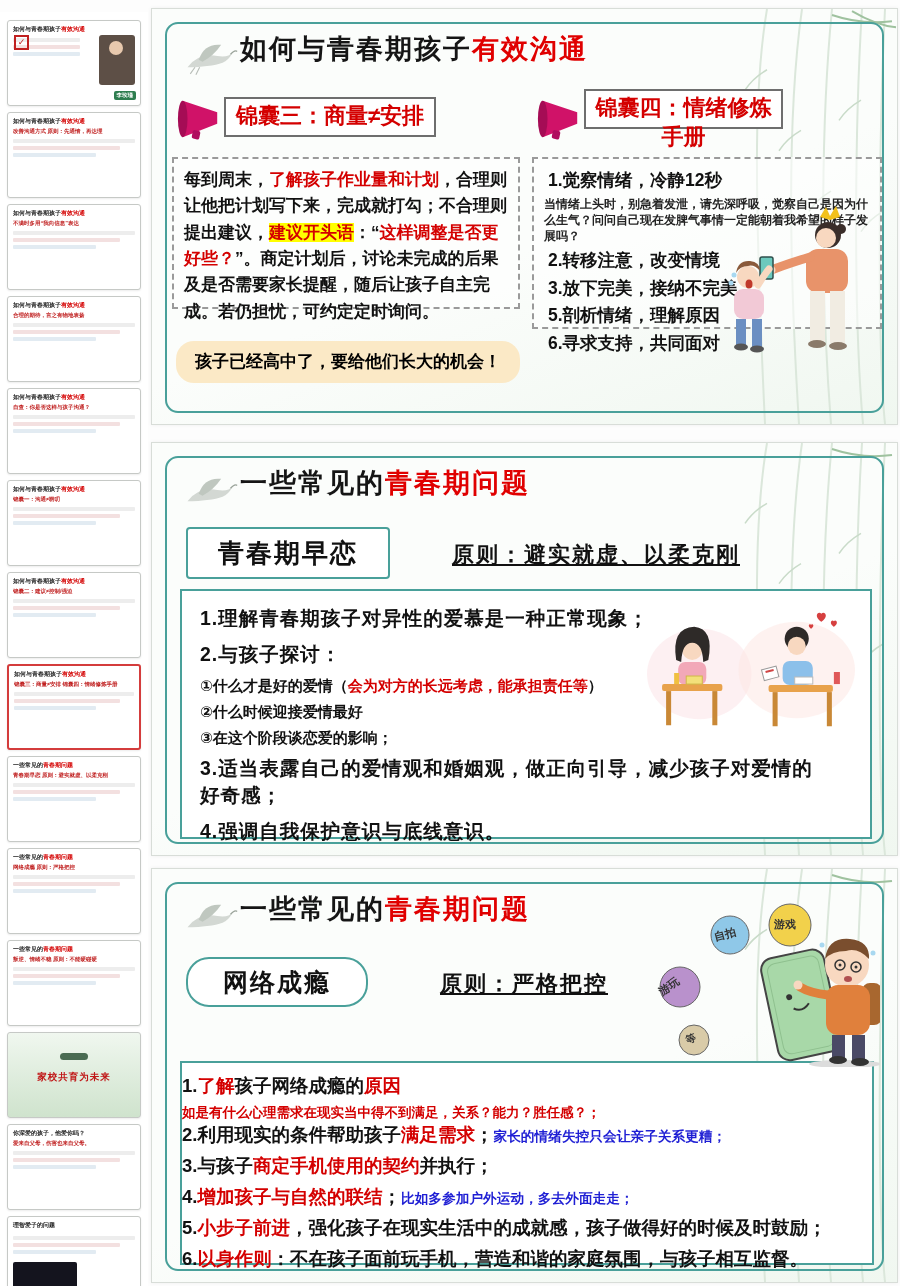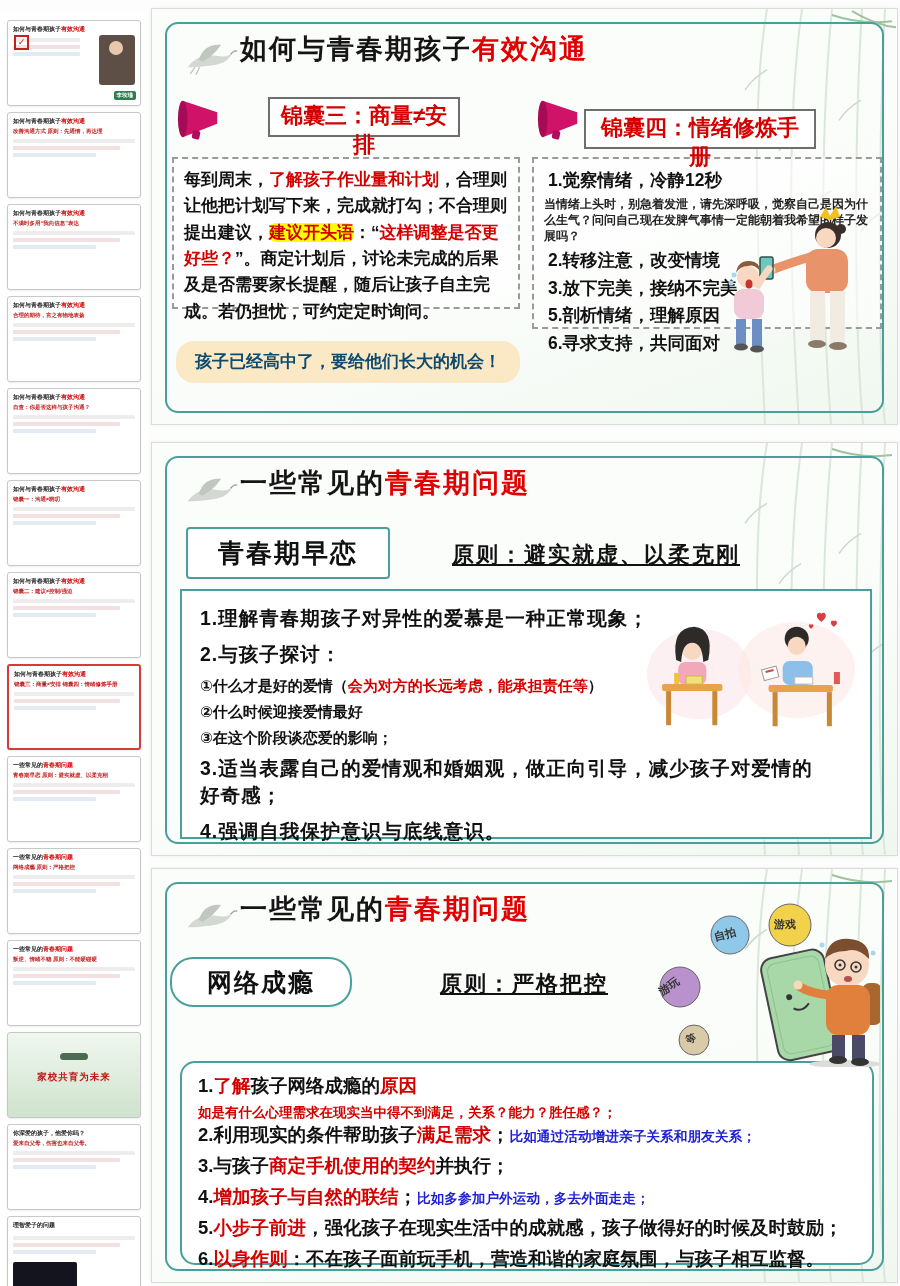--- a/index.html
+++ b/index.html
@@ -57,21 +57,21 @@
   .slide-title{position:absolute;left:88px;top:22px;font-size:27px;font-weight:700;color:#151515;
                letter-spacing:2px;z-index:2;white-space:nowrap;}
   .slide-title .red{color:#e00000;}
   .mega{position:absolute;width:50px;height:46px;z-index:2;}
   .tip-label{position:absolute;background:#fff;border:2px solid #6e6e6e;color:#d40000;font-weight:700;
              font-size:22px;text-align:center;line-height:1.3;height:40px;overflow:visible;
              padding:3px 6px;box-sizing:border-box;z-index:2;}
   .dash-box{position:absolute;border:2px dashed #9a9a9a;background:rgba(255,255,255,.55);
             box-sizing:border-box;z-index:1;overflow:visible;}
   .note{position:absolute;background:#fbe9c6;border-radius:18px;text-align:center;font-weight:700;
-        color:#0c4a6e;z-index:3;}
+        color:#000000;z-index:3;}
   .topic-box{position:absolute;background:#fff;border:2px solid #49a09a;border-radius:4px;
              font-weight:700;color:#111;text-align:center;letter-spacing:2px;z-index:2;}
   .principle{position:absolute;font-weight:700;color:#111;letter-spacing:2px;z-index:2;white-space:nowrap;text-decoration:underline;}
   .content-box{position:absolute;background:#fff;border:2px solid #49a09a;box-sizing:border-box;z-index:1;}
   .illus{position:absolute;z-index:2;}
 
   
   #bodyL{left:20px;top:148px;width:348px;height:152px;padding:8px 10px;
          font-size:17px;line-height:1.55;font-weight:700;color:#111;}
   #bodyR{left:380px;top:148px;width:350px;height:172px;padding:6px 10px;color:#111;}
@@ -84,35 +84,35 @@
   
   #topicB{left:34px;top:84px;width:200px;height:48px;font-size:26px;line-height:48px;}
   #prinB{left:300px;top:97px;font-size:22px;}
   #contentB{left:28px;top:146px;width:692px;height:250px;padding:14px 18px;}
   .ln{font-weight:700;font-size:19.5px;color:#111;margin-bottom:9px;letter-spacing:1px;position:relative;z-index:2;}
   .ln.med{font-size:15px;margin-bottom:7px;letter-spacing:0;}
   .ln.wrap{max-width:632px;}
   #illusB{left:492px;top:162px;width:216px;height:132px;z-index:1;}
 
   
-  #topicC{left:18px;top:88px;width:178px;height:46px;font-size:25px;line-height:46px;border-radius:23px;}
+  #topicC{left:34px;top:88px;width:178px;height:46px;font-size:25px;line-height:46px;border-radius:23px;}
   #prinC{left:288px;top:100px;font-size:22px;}
-  #contentC{left:28px;top:192px;width:694px;height:204px;padding:10px 16px;border-radius:15px;}
+  #contentC{left:28px;top:192px;width:694px;height:204px;padding:10px 0;}
   .lnc{font-weight:700;font-size:18.5px;color:#111;margin-bottom:6px;position:relative;z-index:2;}
   .lnc.subr{font-size:13.5px;margin-bottom:0;}
   #illusC{left:498px;top:26px;width:230px;height:172px;}
   .bubble-label{position:absolute;font-size:11px;font-weight:700;color:#333;z-index:3;white-space:nowrap;}
   #bl0{left:506px;top:110px;transform:rotate(-35deg);}
   #bl1{left:562px;top:58px;transform:rotate(-15deg);}
   #bl2{left:622px;top:48px;}
   #bl3{left:534px;top:163px;font-size:10px;transform:rotate(-20deg);}
 
   
   .seg-r{color:#d40000;}
-  .seg-rh{color:#d40000;background:#ffff00;border-radius:7px;}
+  .seg-rh{color:#d40000;background:#ffff00;}
   .seg-bs{color:#1f1fd4;font-size:0.74em;}
 </style>
 </head>
 <body>
 
 <div class="page">
 
   <div class="sidebar">
 
   <div class="thumb kind-photo">
@@ -298,28 +298,28 @@
       <path d="M54,18 Q59,13 61,15" stroke="#9aa39a" stroke-width="1.5" fill="none"></path>
       <path d="M16,32 L11,39 M21,32 L17,40" stroke="#b8beb8" stroke-width="1.2"></path>
     </svg>
     <div class="slide-title"><span>如何与青春期孩子</span><span class="red">有效沟通</span></div>
 
     <svg class="mega" style="left:22px;top:86px" viewBox="0 0 50 48">
       <polygon points="8,6 44,18 44,30 8,44" fill="#d01268"></polygon>
       <ellipse cx="8" cy="25" rx="5" ry="19" fill="#a50c55"></ellipse>
       <rect x="18" y="37" width="8" height="9" rx="2" fill="#b00d5e" transform="rotate(12 22 41)"></rect>
     </svg>
-    <div class="tip-label" style="left:72px;top:88px;width:192px;margin-left:44px;">锦囊三：商量≠安排</div>
+    <div class="tip-label" style="left:72px;top:88px;width:212px;">锦囊三：商量≠安排</div>
 
     <svg class="mega" style="left:382px;top:86px" viewBox="0 0 50 48">
       <polygon points="8,6 44,18 44,30 8,44" fill="#d01268"></polygon>
       <ellipse cx="8" cy="25" rx="5" ry="19" fill="#a50c55"></ellipse>
       <rect x="18" y="37" width="8" height="9" rx="2" fill="#b00d5e" transform="rotate(12 22 41)"></rect>
     </svg>
-    <div class="tip-label" style="left:432px;top:100px;width:232px;text-align:center;">锦囊四：情绪修炼手册</div>
+    <div class="tip-label" style="left:432px;top:80px;width:199px;text-align:center;">锦囊四：情绪修炼手册</div>
 
     <div class="dash-box" id="bodyL"><span class="seg-k">每到周末，</span><span class="seg-r">了解孩子作业量和计划</span><span class="seg-k">，合理则让他把计划写下来，完成就打勾；不合理则提出建议，</span><span class="seg-rh">建议开头语</span><span class="seg-k">：“</span><span class="seg-r">这样调整是否更好些？</span><span class="seg-k">”。商定计划后，讨论未完成的后果及是否需要家长提醒，随后让孩子自主完成。若仍担忧，可约定定时询问。</span></div>
 
     <div class="dash-box" id="bodyR">
       <div class="it">1.觉察情绪，冷静12秒</div>
       <div class="sub">当情绪上头时，别急着发泄，请先深呼吸，觉察自己是因为什么生气？问问自己现在发脾气事情一定能朝着我希望的样子发展吗？</div>
       <div class="it">2.转移注意，改变情境</div>
       <div class="it">3.放下完美，接纳不完美</div>
       <div class="it">5.剖析情绪，理解原因</div>
       <div class="it">6.寻求支持，共同面对</div>
@@ -483,21 +483,21 @@
         <ellipse cx="210" cy="167" rx="9" ry="4" fill="#333"></ellipse>
     </svg>
     <div class="bubble-label" id="bl0">游玩</div>
     <div class="bubble-label" id="bl1">自拍</div>
     <div class="bubble-label" id="bl2">游戏</div>
     <div class="bubble-label" id="bl3">等</div>
 
     <div class="content-box" id="contentC">
       <div class="lnc"><span class="seg-k">1.</span><span class="seg-r">了解</span><span class="seg-k">孩子网络成瘾的</span><span class="seg-r">原因</span></div>
       <div class="lnc subr"><span class="seg-r">如是有什么心理需求在现实当中得不到满足，关系？能力？胜任感？；</span></div>
-      <div class="lnc"><span class="seg-k">2.利用现实的条件帮助孩子</span><span class="seg-r">满足需求</span><span class="seg-k">；</span><span class="seg-bs">比如通过活动增进亲子关系和朋友关系；</span></div>
+      <div class="lnc"><span class="seg-k">2.利用现实的条件帮助孩子</span><span class="seg-r">满足需求</span><span class="seg-k">；</span><span class="seg-bs">家长的情绪失控只会让亲子关系更糟；</span></div>
       <div class="lnc"><span class="seg-k">3.与孩子</span><span class="seg-r">商定手机使用的契约</span><span class="seg-k">并执行；</span></div>
       <div class="lnc"><span class="seg-k">4.</span><span class="seg-r">增加孩子与自然的联结</span><span class="seg-k">；</span><span class="seg-bs">比如多参加户外运动，多去外面走走；</span></div>
       <div class="lnc"><span class="seg-k">5.</span><span class="seg-r">小步子前进</span><span class="seg-k">，强化孩子在现实生活中的成就感，孩子做得好的时候及时鼓励；</span></div>
       <div class="lnc"><span class="seg-k">6.</span><span class="seg-r">以身作则</span><span class="seg-k">：不在孩子面前玩手机，营造和谐的家庭氛围，与孩子相互监督。</span></div>
     </div>
   </div>
 
 </div>
 
 </body></html>

